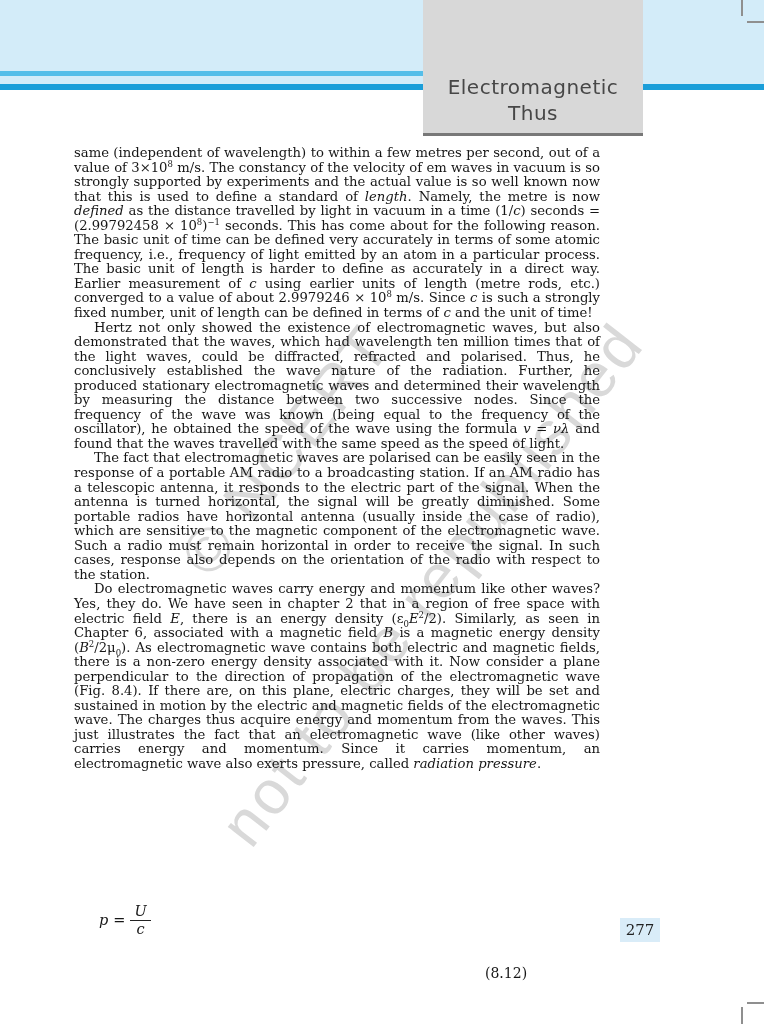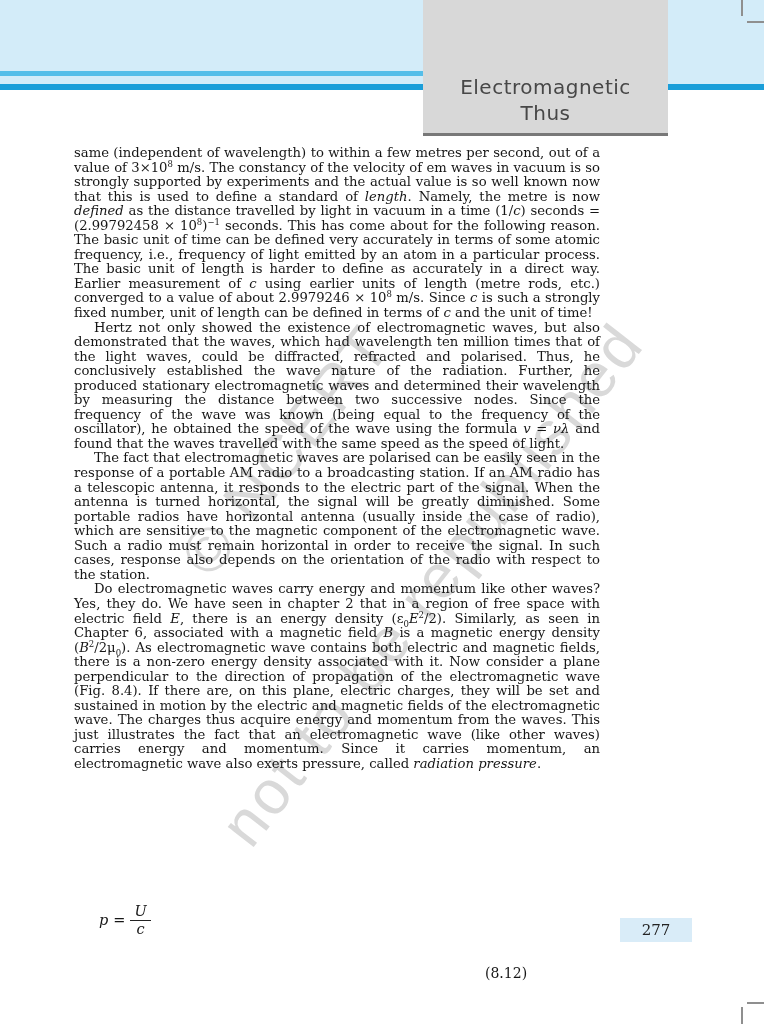--- a/index.html
+++ b/index.html
@@ -5,21 +5,21 @@
   html,body{margin:0;padding:0;background:#fff;}
   .page{position:relative;width:764px;height:1024px;background:#ffffff;overflow:hidden;
         font-family:"DejaVu Serif", serif;color:#161616;}
 
   
   .band{position:absolute;left:0;top:0;width:764px;height:84px;background:#d3ecf9;z-index:1;}
   .stripe-light{position:absolute;left:0;top:71px;width:424px;height:5px;background:#54bee9;z-index:2;}
   .stripe-dark{position:absolute;left:0;top:84px;width:764px;height:6px;background:#1a9ed9;z-index:2;}
 
   
-  .chapter-box{position:absolute;left:423px;top:0;width:245px;height:136px;background:#d8d8d8;
+  .chapter-box{position:absolute;left:423px;top:0;width:220px;height:136px;background:#d8d8d8;
                border-bottom:3px solid #787878;display:flex;flex-direction:column;justify-content:flex-end;
                align-items:center;padding-bottom:7px;box-sizing:border-box;z-index:3;}
   .chapter-title{font-family:"DejaVu Sans", sans-serif;font-weight:400;font-size:20px;line-height:26px;
                  color:#474747;text-align:center;letter-spacing:0.5px;}
 
   
   .wm{position:absolute;font-family:"Liberation Sans", sans-serif;color:#d9d9d9;font-size:62px;
       white-space:nowrap;transform-origin:left bottom;transform:rotate(-52deg);z-index:4;
       letter-spacing:3px;font-weight:400;}
   .wm1{left:222px;top:518px;}
@@ -35,21 +35,21 @@
 
   
   .equation{position:absolute;left:99px;top:903px;display:flex;align-items:center;font-size:14.5px;z-index:5;}
   .it{font-style:italic;}
   .eq-eq{margin:0 5px;font-style:normal;}
   .frac{display:inline-flex;flex-direction:column;align-items:center;line-height:16px;}
   .frac .num{border-bottom:1.2px solid #222;padding:0 4px 1px;}
   .eq-number{position:absolute;left:485px;top:920px;font-size:14px;z-index:5;margin-top:45px;}
 
   
-  .page-badge{position:absolute;left:620px;top:918px;width:72px;height:24px;background:#d9ecf8;
+  .page-badge{position:absolute;left:620px;top:918px;width:40px;height:24px;background:#d9ecf8;
               display:flex;align-items:center;justify-content:center;font-size:15px;color:#222;z-index:5;}
   .footer-year{position:absolute;left:0;top:986px;width:764px;text-align:center;
                font-family:"Liberation Sans", sans-serif;font-size:11px;color:#3c3c3c;z-index:5;}
 
   
   .crop{position:absolute;background:#8f8f8f;z-index:6;}
   .crop.tr-v{left:741px;top:0;width:2px;height:16px;}
   .crop.tr-h{left:747px;top:21px;width:17px;height:2px;}
   .crop.br-h{left:747px;top:1002px;width:17px;height:2px;}
   .crop.br-v{left:741px;top:1007px;width:2px;height:17px;}

